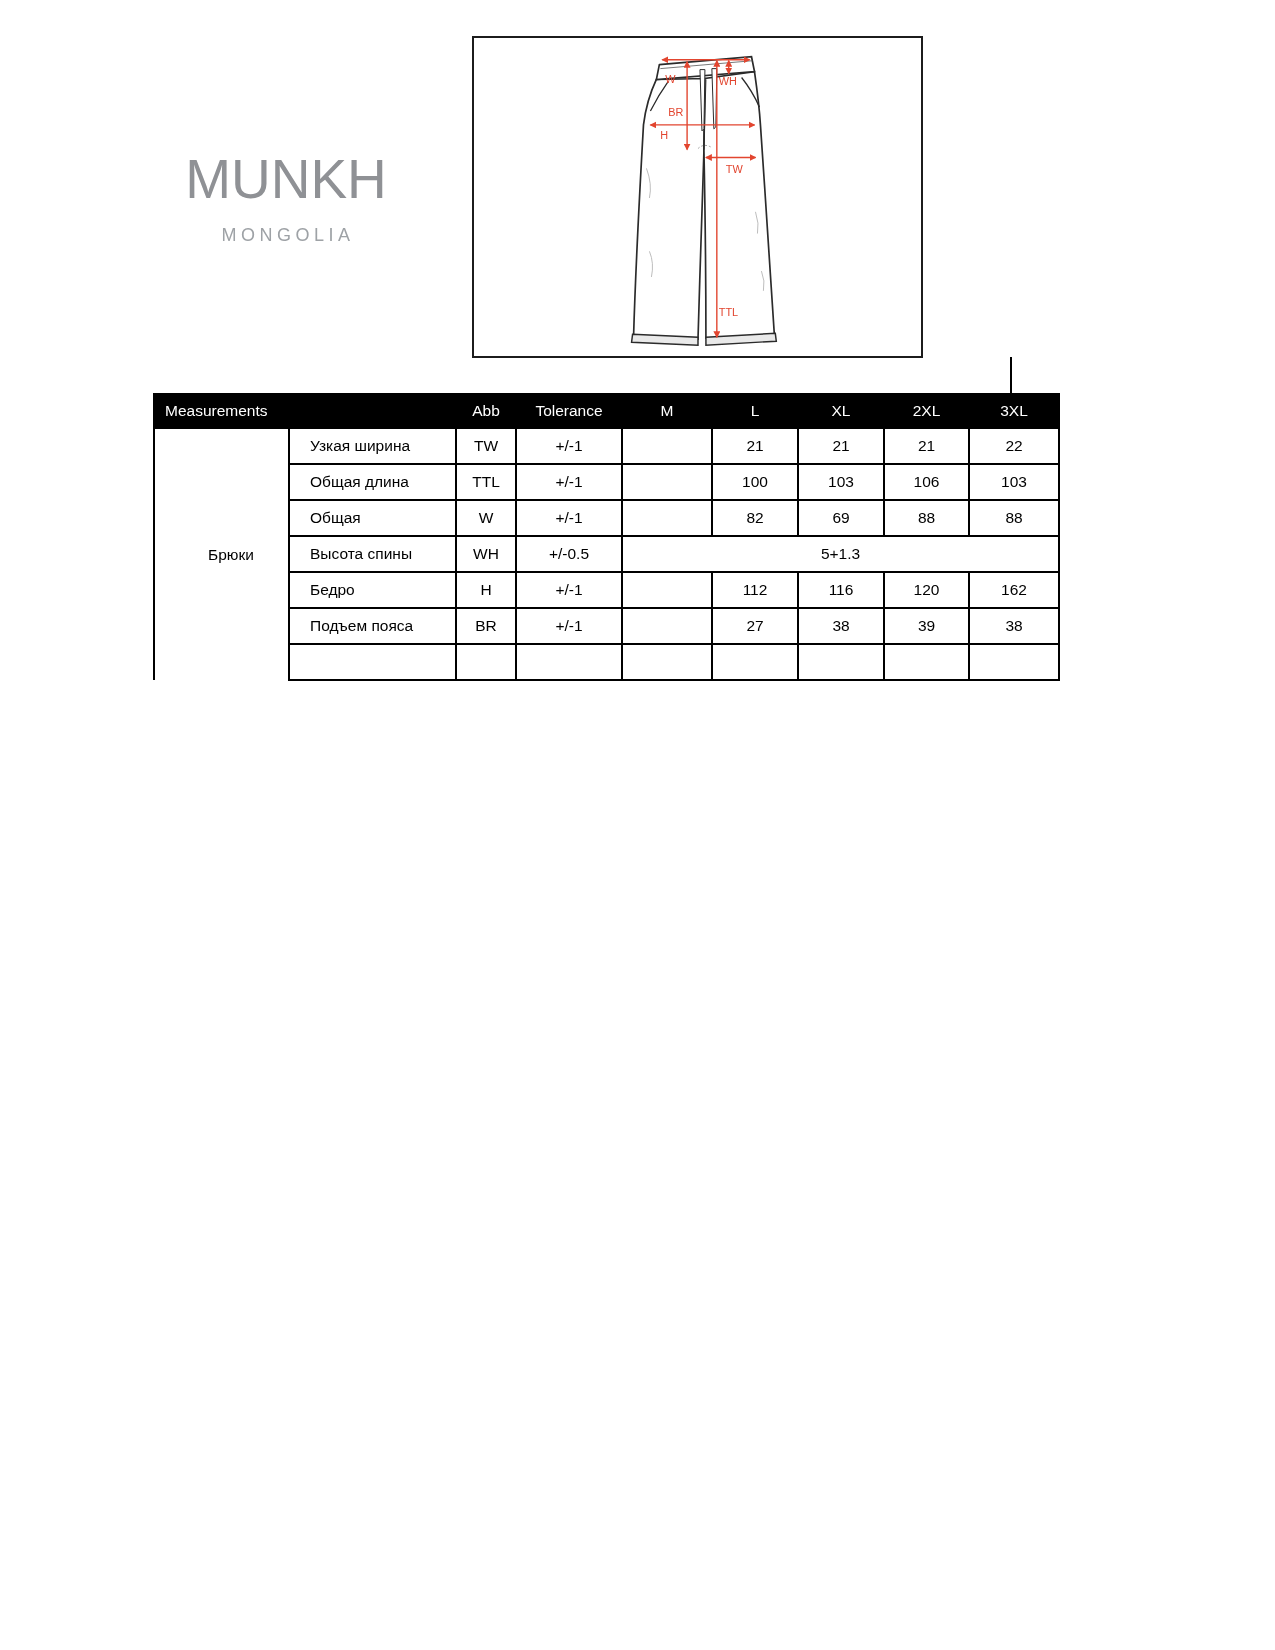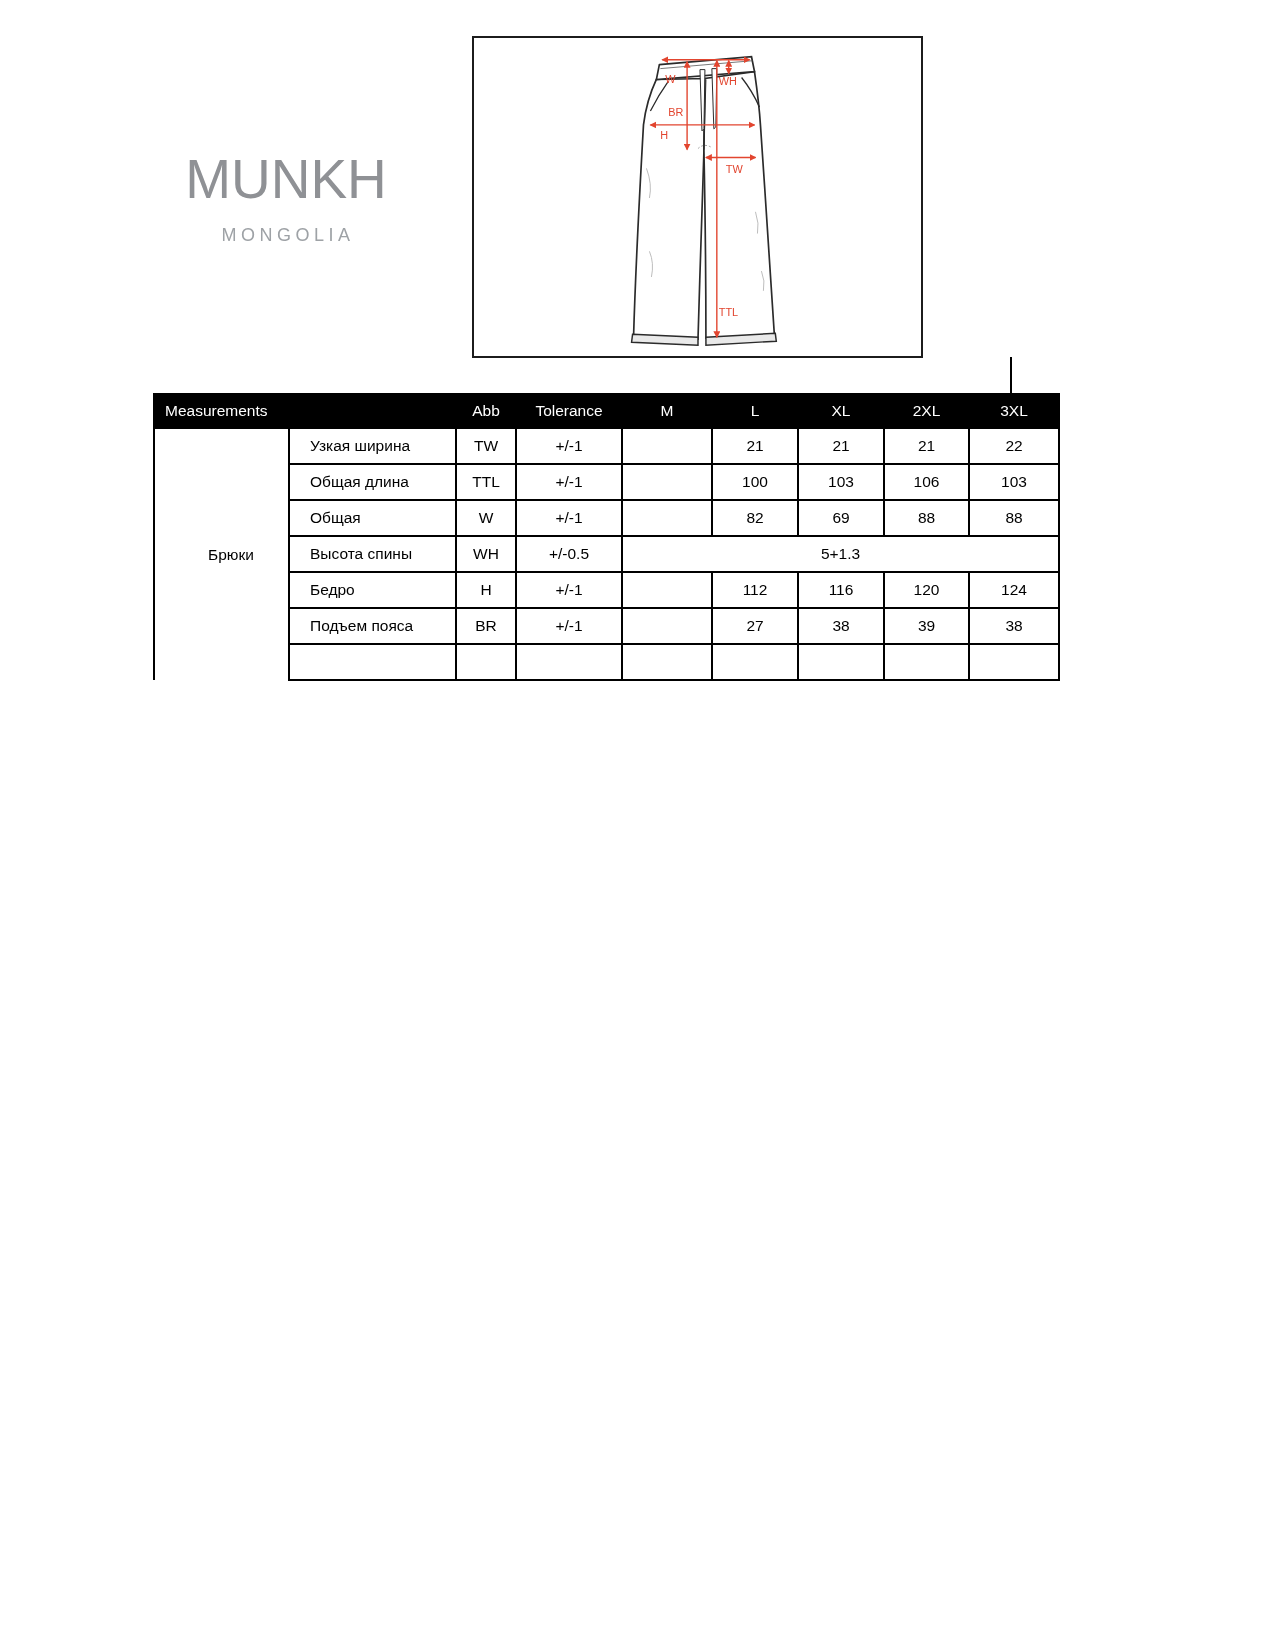--- a/index.html
+++ b/index.html
@@ -167,21 +167,21 @@
         <td colspan="5">5+1.3</td>
       </tr>
       <tr>
         <td class="name">Бедро</td>
         <td>H</td>
         <td>+/-1</td>
         <td></td>
         <td>112</td>
         <td>116</td>
         <td>120</td>
-        <td>124</td>
+        <td>162</td>
       </tr>
       <tr>
         <td class="name">Подъем пояса</td>
         <td>BR</td>
         <td>+/-1</td>
         <td></td>
         <td>27</td>
         <td>38</td>
         <td>39</td>
         <td>38</td>

